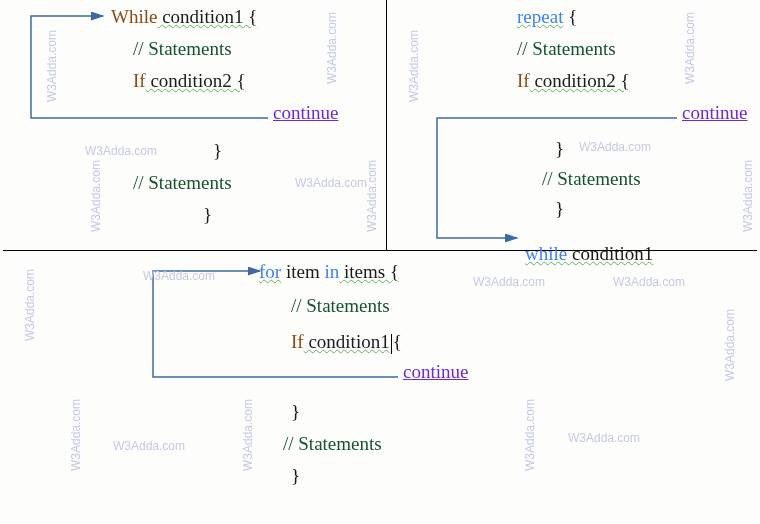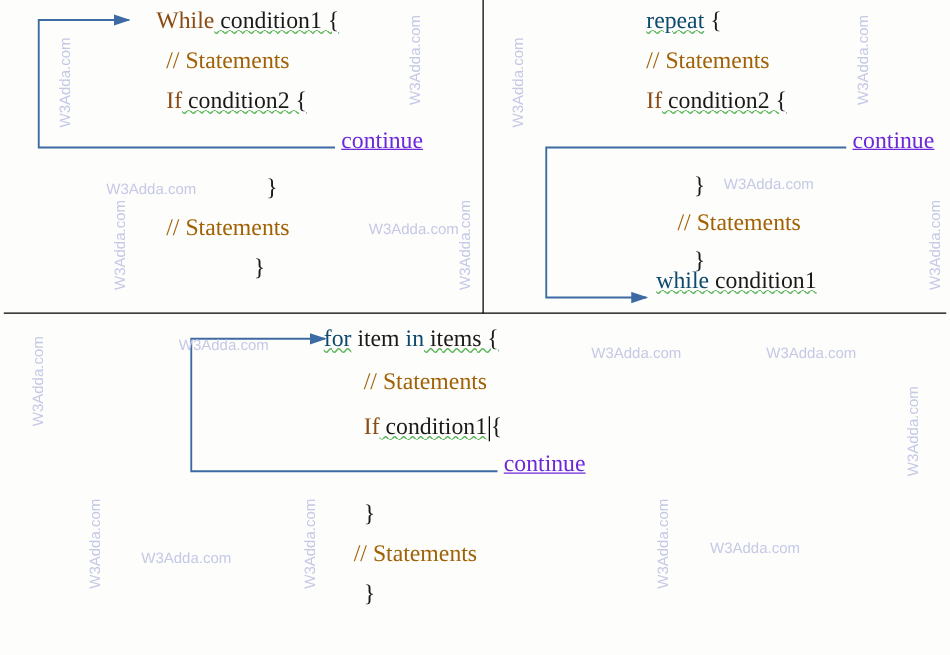--- a/index.html
+++ b/index.html
@@ -19,22 +19,22 @@
   .panel-tl { left: 3px; top: 0; width: 384px; height: 251px; border-right: 1px solid #000; border-bottom: 1px solid #000; border-top: none; border-left: none; }
   .panel-tr { left: 387px; top: 0; width: 370px; height: 251px; border-bottom: 1px solid #000; border-top: none; border-left: none; border-right: none; }
   .panel-b  { left: 3px; top: 251px; width: 754px; height: 273px; border: none; }
 
   .code-line {
     position: absolute;
     white-space: nowrap;
     color: #1a1a1a;
   }
   .kw-brown { color: #8b4b12; }
-  .kw-red   { color: #0c4a6e; }
-  .comment  { color: #a16207; }
+  .kw-red   { color: #3b82f6; }
+  .comment  { color: #14532d; }
   .continue {
     color: #6d28d9;
     text-decoration: underline;
     text-decoration-style: solid;
   }
   .wavy {
     text-decoration: underline;
     text-decoration-style: wavy;
     text-decoration-color: #5ab55a;
     text-decoration-thickness: 1px;
@@ -65,21 +65,21 @@
   svg.arrow {
     position: absolute;
     overflow: visible;
     pointer-events: none;
   }
 </style>
 </head>
 <body>
 
 <div class="panel panel-tl">
-  <div class="code-line" style="left:122px; top:6px;">
+  <div class="code-line" style="left:108px; top:6px;">
     <span class="kw-brown">While</span><span class="wavy"> condition1 {</span>
   </div>
   <div class="code-line comment" style="left:130px; top:38px;">// Statements</div>
   <div class="code-line" style="left:130px; top:70px;">
     <span class="kw-brown">If</span><span class="wavy"> condition2 {</span>
   </div>
   <div class="code-line" style="left:270px; top:102px;">
     <span class="continue">continue</span>
   </div>
   <div class="code-line brace" style="left:210px; top:140px;">}</div>
@@ -110,21 +110,21 @@
   <div class="code-line comment" style="left:130px; top:38px;">// Statements</div>
   <div class="code-line" style="left:130px; top:70px;">
     <span class="kw-brown">If</span><span class="wavy"> condition2 {</span>
   </div>
   <div class="code-line" style="left:295px; top:102px;">
     <span class="continue">continue</span>
   </div>
   <div class="code-line brace" style="left:168px; top:138px;">}</div>
   <div class="code-line comment" style="left:155px; top:168px;">// Statements</div>
   <div class="code-line brace" style="left:168px; top:198px;">}</div>
-  <div class="code-line" style="left:138px; top:214px;">
+  <div class="code-line" style="left:138px; top:243px;">
     <span class="kw-red wavy">while</span><span class="wavy"> condition1</span>
   </div>
 
   <svg class="arrow" style="left:0; top:0;" width="370" height="251">
     <defs>
       <marker id="ah2" markerWidth="10" markerHeight="10" refX="8" refY="3" orient="auto">
         <path d="M0,0 L9,3 L0,6 Z" fill="#3d6aa3"></path>
       </marker>
     </defs>
     <path d="M 290 118 L 50 118 L 50 238 L 130 238" stroke="#3d6aa3" stroke-width="1.5" fill="none" marker-end="url(#ah2)"></path>

